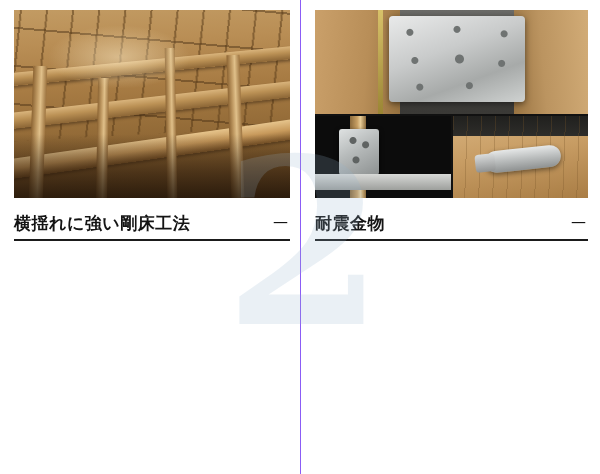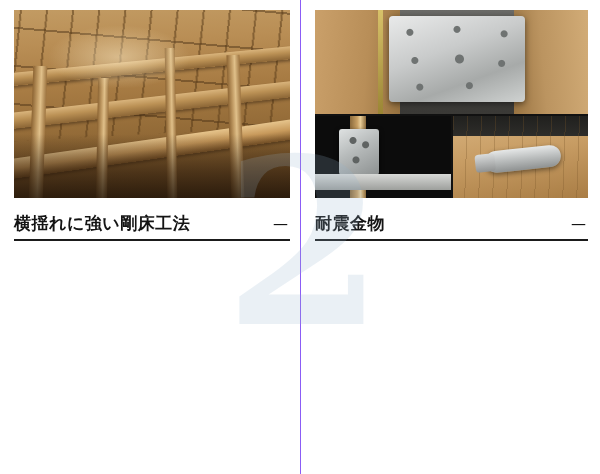--- a/index.html
+++ b/index.html
@@ -207,21 +207,20 @@
   .cell.br .hardware:before {
     content: "";
     position: absolute; left: -10px; top: 2px; width: 20px; height: 18px;
     background: linear-gradient(180deg, #dadcdc, #90perhaps);
     background: linear-gradient(180deg, #dadcdc, #909292);
     border-radius: 4px;
   }
   
   .heading-row {
     display: flex;
-    align-items: flex-end;
     justify-content: space-between;
     margin-top: 16px;
     padding-bottom: 6px;
     border-bottom: 2px solid #1b1b1b;
   }
   .heading {
     font-size: 17px;
     font-weight: bold;
     color: #141414;
     letter-spacing: 0.5px;

